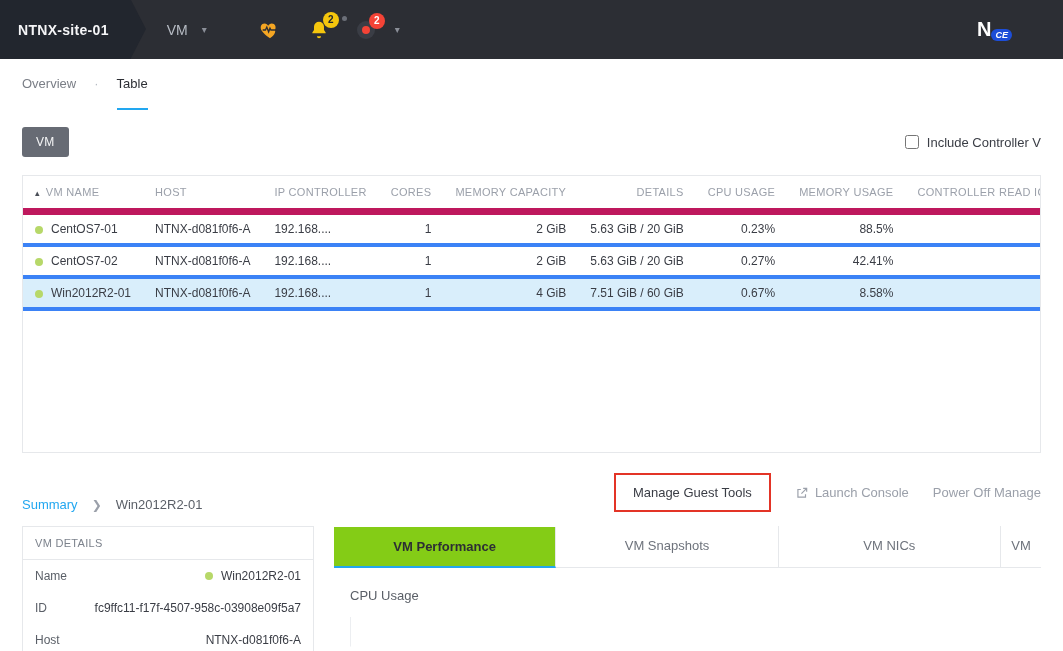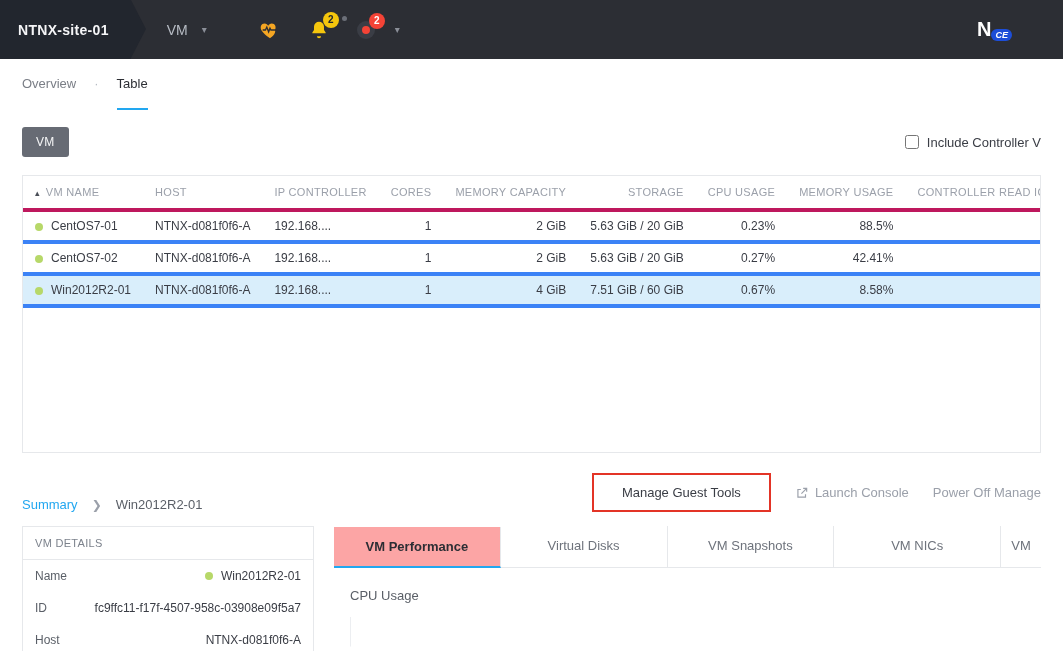--- a/index.html
+++ b/index.html
@@ -33,50 +33,50 @@
 
 
 .toolbar { display: flex; align-items: center; padding: 18px 22px; }
 .vm-btn { background: #676b74; color: #f5f6f7; border: none; border-radius: 3px; padding: 8px 14px; font-size: 12px; letter-spacing: .3px; cursor: pointer; }
 .incl { margin-left: auto; display: flex; align-items: center; gap: 8px; color: #3a3d45; font-size: 13px; }
 .incl input { width: 14px; height: 14px; }
 
 
 .table-wrap { border: 1px solid #e6e8eb; margin: 0 22px; height: 278px; overflow: hidden; }
 table { width: 100%; border-collapse: collapse; font-size: 12px; }
-th { text-align: left; color: #9ba0aa; font-weight: 400; letter-spacing: .3px; font-size: 11px; border-bottom: 4px solid #be185d; padding: 10px 12px; white-space: nowrap; }
+th { text-align: left; color: #9ba0aa; font-weight: 400; letter-spacing: .3px; font-size: 11px; border-bottom: 7px solid #be185d; padding: 10px 12px; white-space: nowrap; }
 th.sortable::before { content: "▴"; font-size: 9px; color: #4a4f58; margin-right: 6px; }
 td { padding: 7px 12px; border-bottom: 4px solid #3b82f6; color: #3a3d45; white-space: nowrap; }
 td.r, th.r { text-align: right; }
 tr.selected td { background: #d9eefb; }
 .status-dot { display: inline-block; width: 8px; height: 8px; border-radius: 50%; background: #b7d869; margin-right: 8px; vertical-align: middle; }
 
 
 .midrow { display: flex; align-items: flex-end; padding: 20px 22px 14px; }
 .bc { display: flex; align-items: center; gap: 14px; font-size: 13px; }
 .bc a { color: #22a7f0; text-decoration: none; }
 .bc .sep { color: #9ba0aa; font-size: 12px; }
 .bc .cur { color: #5a5f67; }
 .actions { margin-left: auto; display: flex; align-items: center; gap: 24px; font-size: 13px; color: #9ba0aa; }
 .actions .act { display: flex; align-items: center; gap: 6px; cursor: pointer; }
 .act svg { width: 14px; height: 14px; }
-.highlight-box { border: 2px solid #e33426; padding: 10px 28px; }
+.highlight-box { border: 2px solid #e33426; padding: 10px 17px; }
 .highlight-box span { color: #3a3d45; }
 
 
 .lower { display: flex; gap: 20px; padding: 0 22px; }
 .details { border: 1px solid #e6e8eb; width: 292px; }
 .details .hdr { border-bottom: 1px solid #e6e8eb; padding: 10px 12px; color: #7c828c; font-size: 11px; letter-spacing: .3px; }
 .details .row { display: flex; justify-content: space-between; padding: 9px 12px; font-size: 12px; color: #5a5f67; }
 .details .row .val { color: #3a3d45; display:flex; align-items:center;}
 .tabs-panel { flex: 1; }
 .tabs { display: flex; border-bottom: 1px solid #e6e8eb; }
 .tabs .t { flex: 1; text-align: center; padding: 12px 10px; font-size: 13px; color: #6e737c; border-right: 1px solid #e6e8eb; cursor: pointer; white-space: nowrap;}
 .tabs .t:last-child { border-right: none; }
-.tabs .t.active { color: #2c2e34; font-weight: 600; border-bottom: 2px solid #22a7f0; position: relative; top: 1px; background: #fca5a5;}
+.tabs .t.active { color: #2c2e34; font-weight: 600; border-bottom: 2px solid #22a7f0; position: relative; top: 1px; background: #84cc16;}
 .chart-area { padding: 20px 16px; }
 .chart-area .ct { color: #5a5f67; font-size: 13px; margin-bottom: 14px; }
 .chart-box { border-left: 1px solid #eceef1; border-bottom: 1px solid #fff; height: 30px; }
 </style>
 </head>
 <body>
 
 <div class="topbar">
   <div class="site-tab">
     <span>NTNX-site-01</span>
@@ -133,21 +133,21 @@
 
 <div class="table-wrap">
   <table>
     <thead>
       <tr>
         <th class="sortable" style="width:200px">VM NAME</th>
         <th style="width:120px">HOST</th>
         <th style="width:70px">IP CONTROLLER</th>
         <th class="r" style="width:50px">CORES</th>
         <th class="r" style="width:120px">MEMORY CAPACITY</th>
-        <th class="r" style="width:130px">STORAGE</th>
+        <th class="r" style="width:130px">DETAILS</th>
         <th class="r" style="width:80px">CPU USAGE</th>
         <th class="r" style="width:70px">MEMORY USAGE</th>
         <th class="r" style="width:100px">CONTROLLER READ IOPS</th>
 
       </tr>
     </thead>
     <tbody id="tbody">
         <tr>
           <td><span class="status-dot"></span>CentOS7-01</td>
           <td>NTNX-d081f0f6-A</td>
@@ -225,21 +225,20 @@
     </div>
     <div class="row">
       <span>Host</span>
       <span class="val">NTNX-d081f0f6-A</span>
     </div>
   </div>
 
   <div class="tabs-panel">
     <div class="tabs">
       <div class="t active">VM Performance</div>
-      <div class="t">Virtual Disks</div>
       <div class="t">VM Snapshots</div>
       <div class="t">VM NICs</div>
       <div class="t" style="flex:0 0 40px">VM</div>
     </div>
     <div class="chart-area">
       <div class="ct">CPU Usage</div>
       <div class="chart-box"></div>
     </div>
   </div>
 </div>

